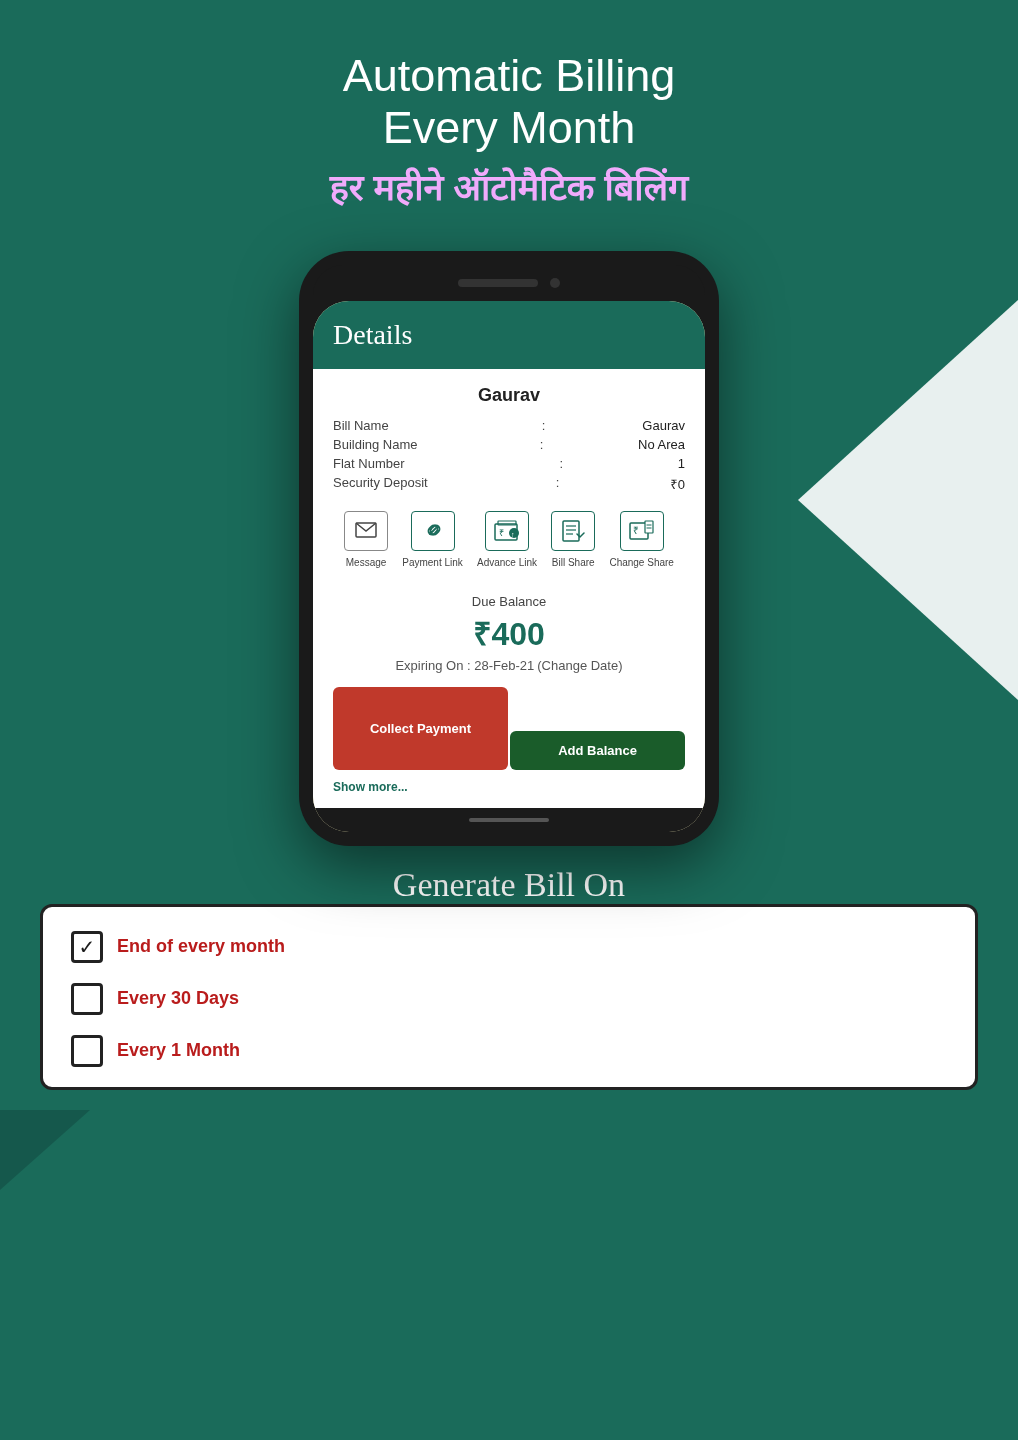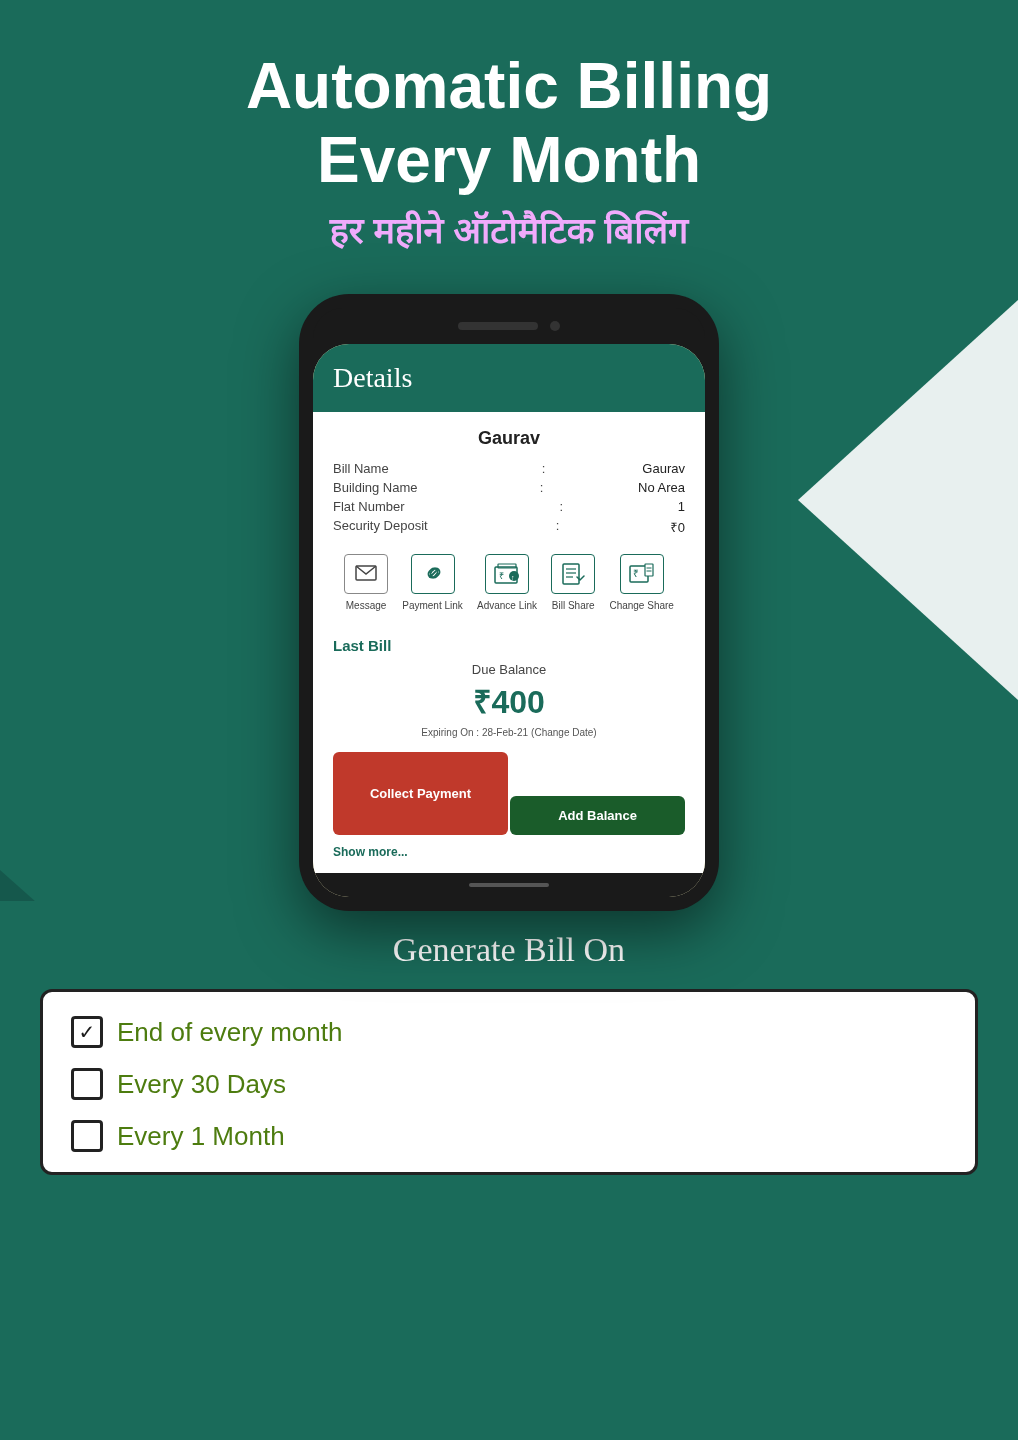--- a/index.html
+++ b/index.html
@@ -40,22 +40,22 @@
     }
 
     
     .header-section {
       text-align: center;
       padding: 50px 20px 20px;
       z-index: 10;
       position: relative;
     }
     .title-main {
-      font-size: 64px;
-      font-weight: 700;
+      font-size: 45px;
+      font-weight: 400;
       color: white;
       line-height: 1.15;
       font-family: Arial Black, Arial, sans-serif;
     }
     .title-hindi {
       font-size: 36px;
       font-weight: 700;
       color: #f0abfc;
       margin-top: 8px;
       font-family: Arial, sans-serif;
@@ -206,21 +206,21 @@
       margin-bottom: 4px;
     }
     .expiry-text {
       text-align: center;
       font-size: 11px;
       color: #444;
       margin-bottom: 14px;
     }
     .expiry-text span {
       color: #555;
-      font-size: 10px;
+      font-size: 13px;
     }
 
     .btn-row {
       display: flex;
       gap: 2px;
       margin-bottom: 10px;
     }
     .btn-collect {
       flex: 1;
       background: #c0392b;
@@ -260,21 +260,20 @@
       margin-top: -10px;
       padding: 30px 40px 20px;
       position: relative;
       z-index: 5;
     }
     .generate-bill-title {
       color: white;
       font-size: 34px;
       font-weight: 400;
       text-align: center;
-      margin-bottom: 20px;
       font-family: Georgia, serif;
     }
 
     
     .options-card {
       background: white;
       border-radius: 12px;
       padding: 24px 28px 20px;
       border: 3px solid #222;
     }
@@ -297,23 +296,23 @@
       justify-content: center;
       flex-shrink: 0;
       font-size: 20px;
       background: white;
     }
     .checkbox-box.checked {
       background: white;
       color: #1a1a1a;
     }
     .option-label {
-      font-size: 26px;
-      font-weight: 400;
-      color: #4d7c0f;
+      font-size: 18px;
+      font-weight: 700;
+      color: #b91c1c;
     }
     .bills-note {
       text-align: center;
       color: #c0392b;
       font-size: 18px;
       font-weight: 600;
       margin-top: 10px;
       line-height: 1.4;
     }
 
@@ -435,21 +434,20 @@
                 <line x1="17.5" y1="5" x2="22.5" y2="5" stroke="#1a6b5a" stroke-width="1"></line>
                 <line x1="17.5" y1="8" x2="22.5" y2="8" stroke="#1a6b5a" stroke-width="1"></line>
               </svg>
             </div>
             <span class="action-label">Change Share</span>
           </div>
         </div>
       </div>
 
       <div class="last-bill-section">
-        <div class="last-bill-title">Last Bill</div>
         <div class="due-balance-label">Due Balance</div>
         <div class="due-balance-amount">₹400</div>
         <div class="expiry-text">
           <span>Expiring On : 28-Feb-21</span>
           <span style="cursor:pointer;">(Change Date)</span>
         </div>
         <div class="btn-row">
           <button class="btn-collect">Collect Payment</button>
           <button class="btn-add">Add Balance</button>
         </div>

